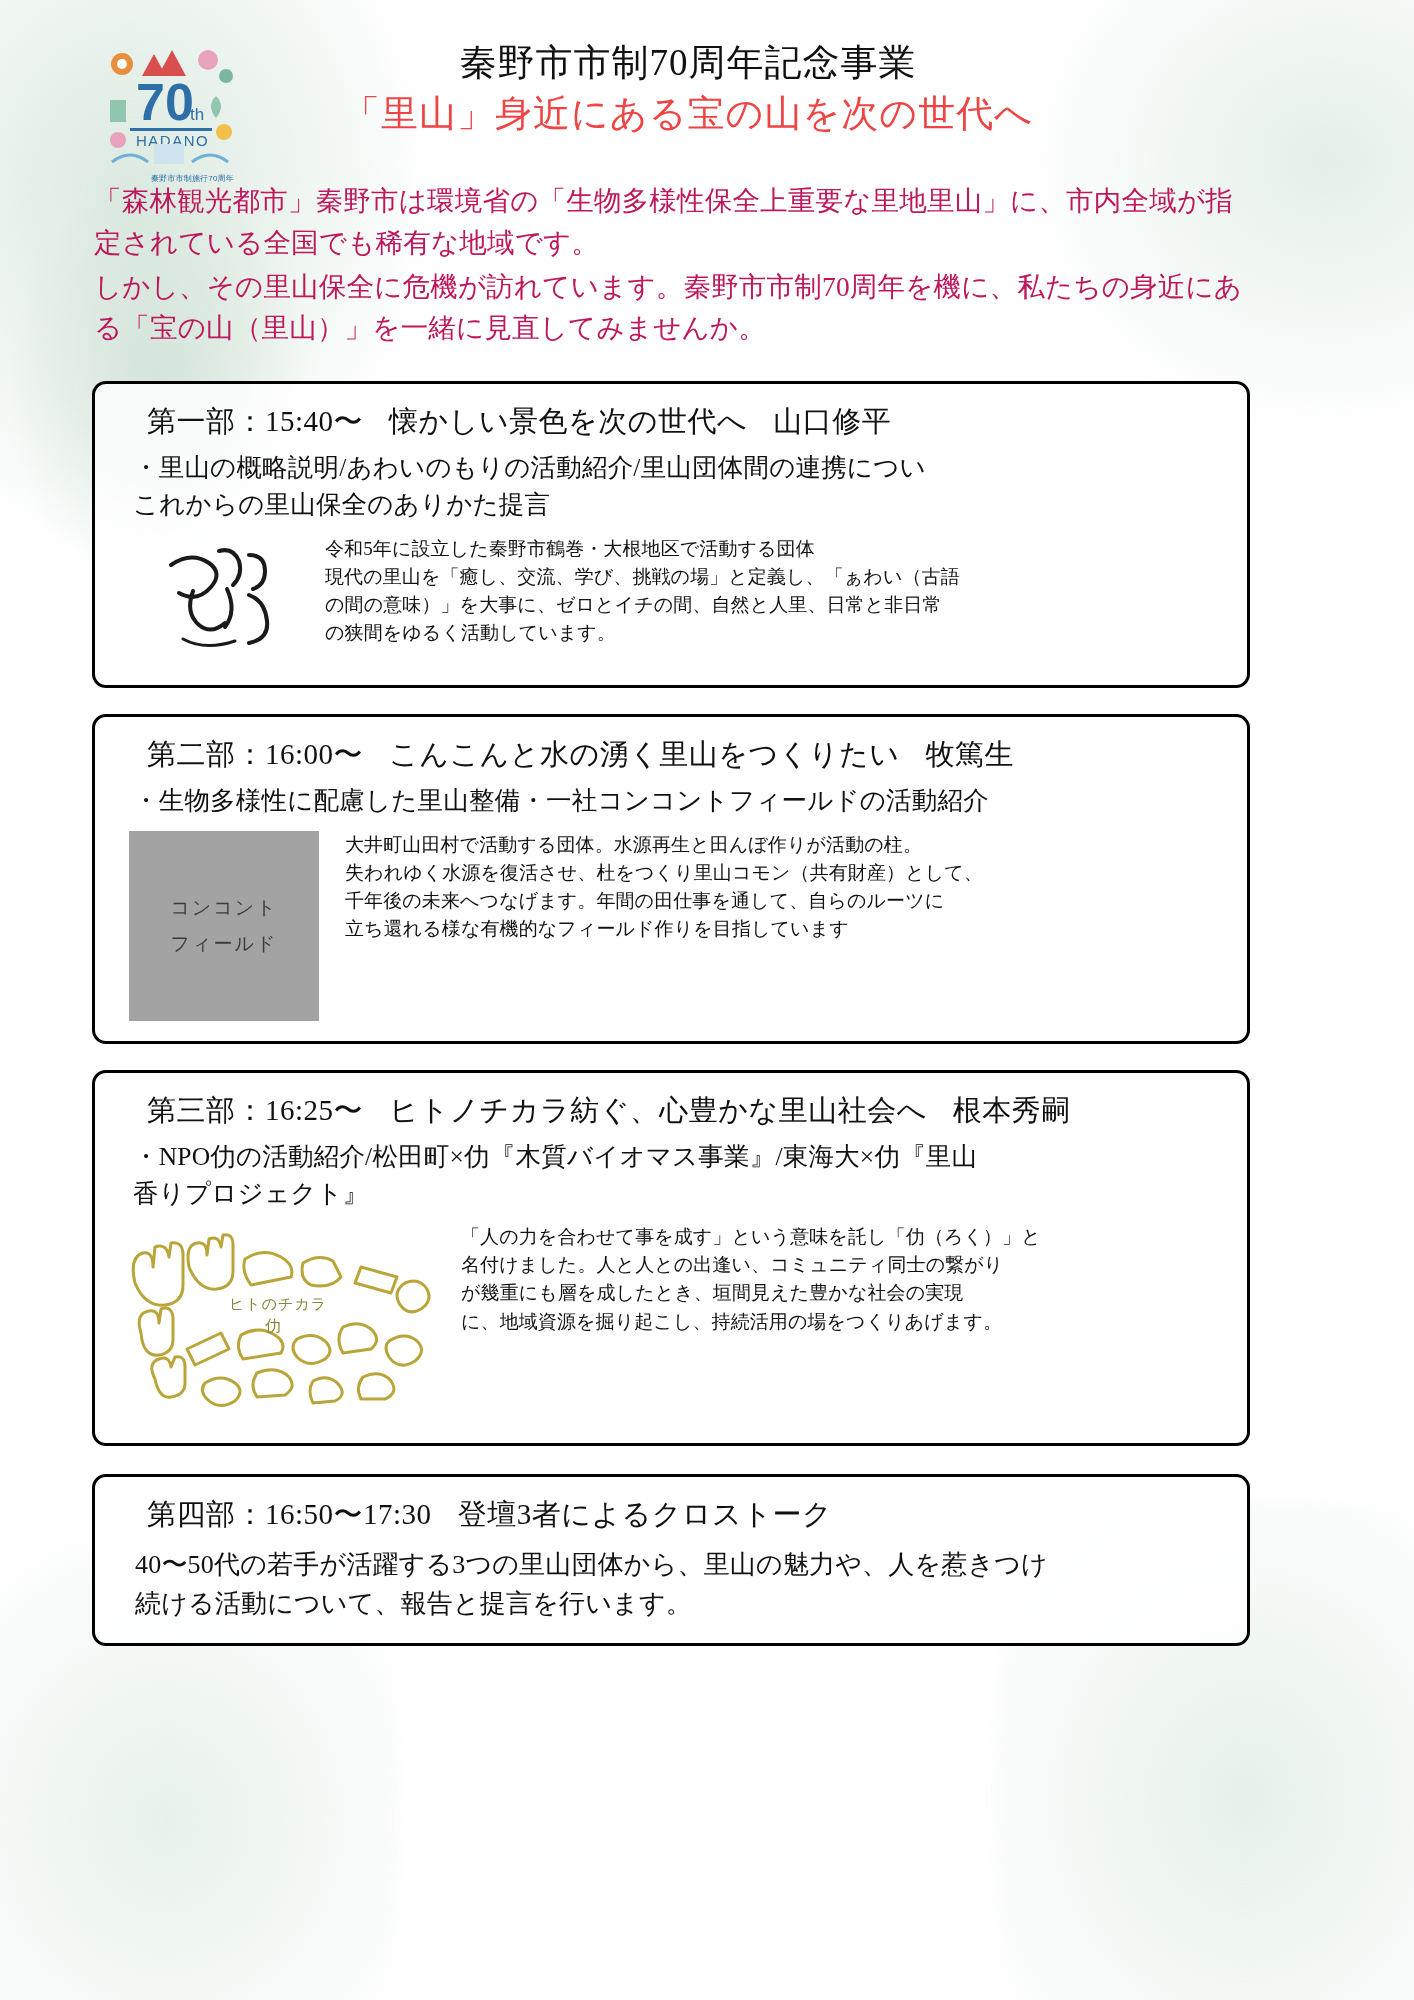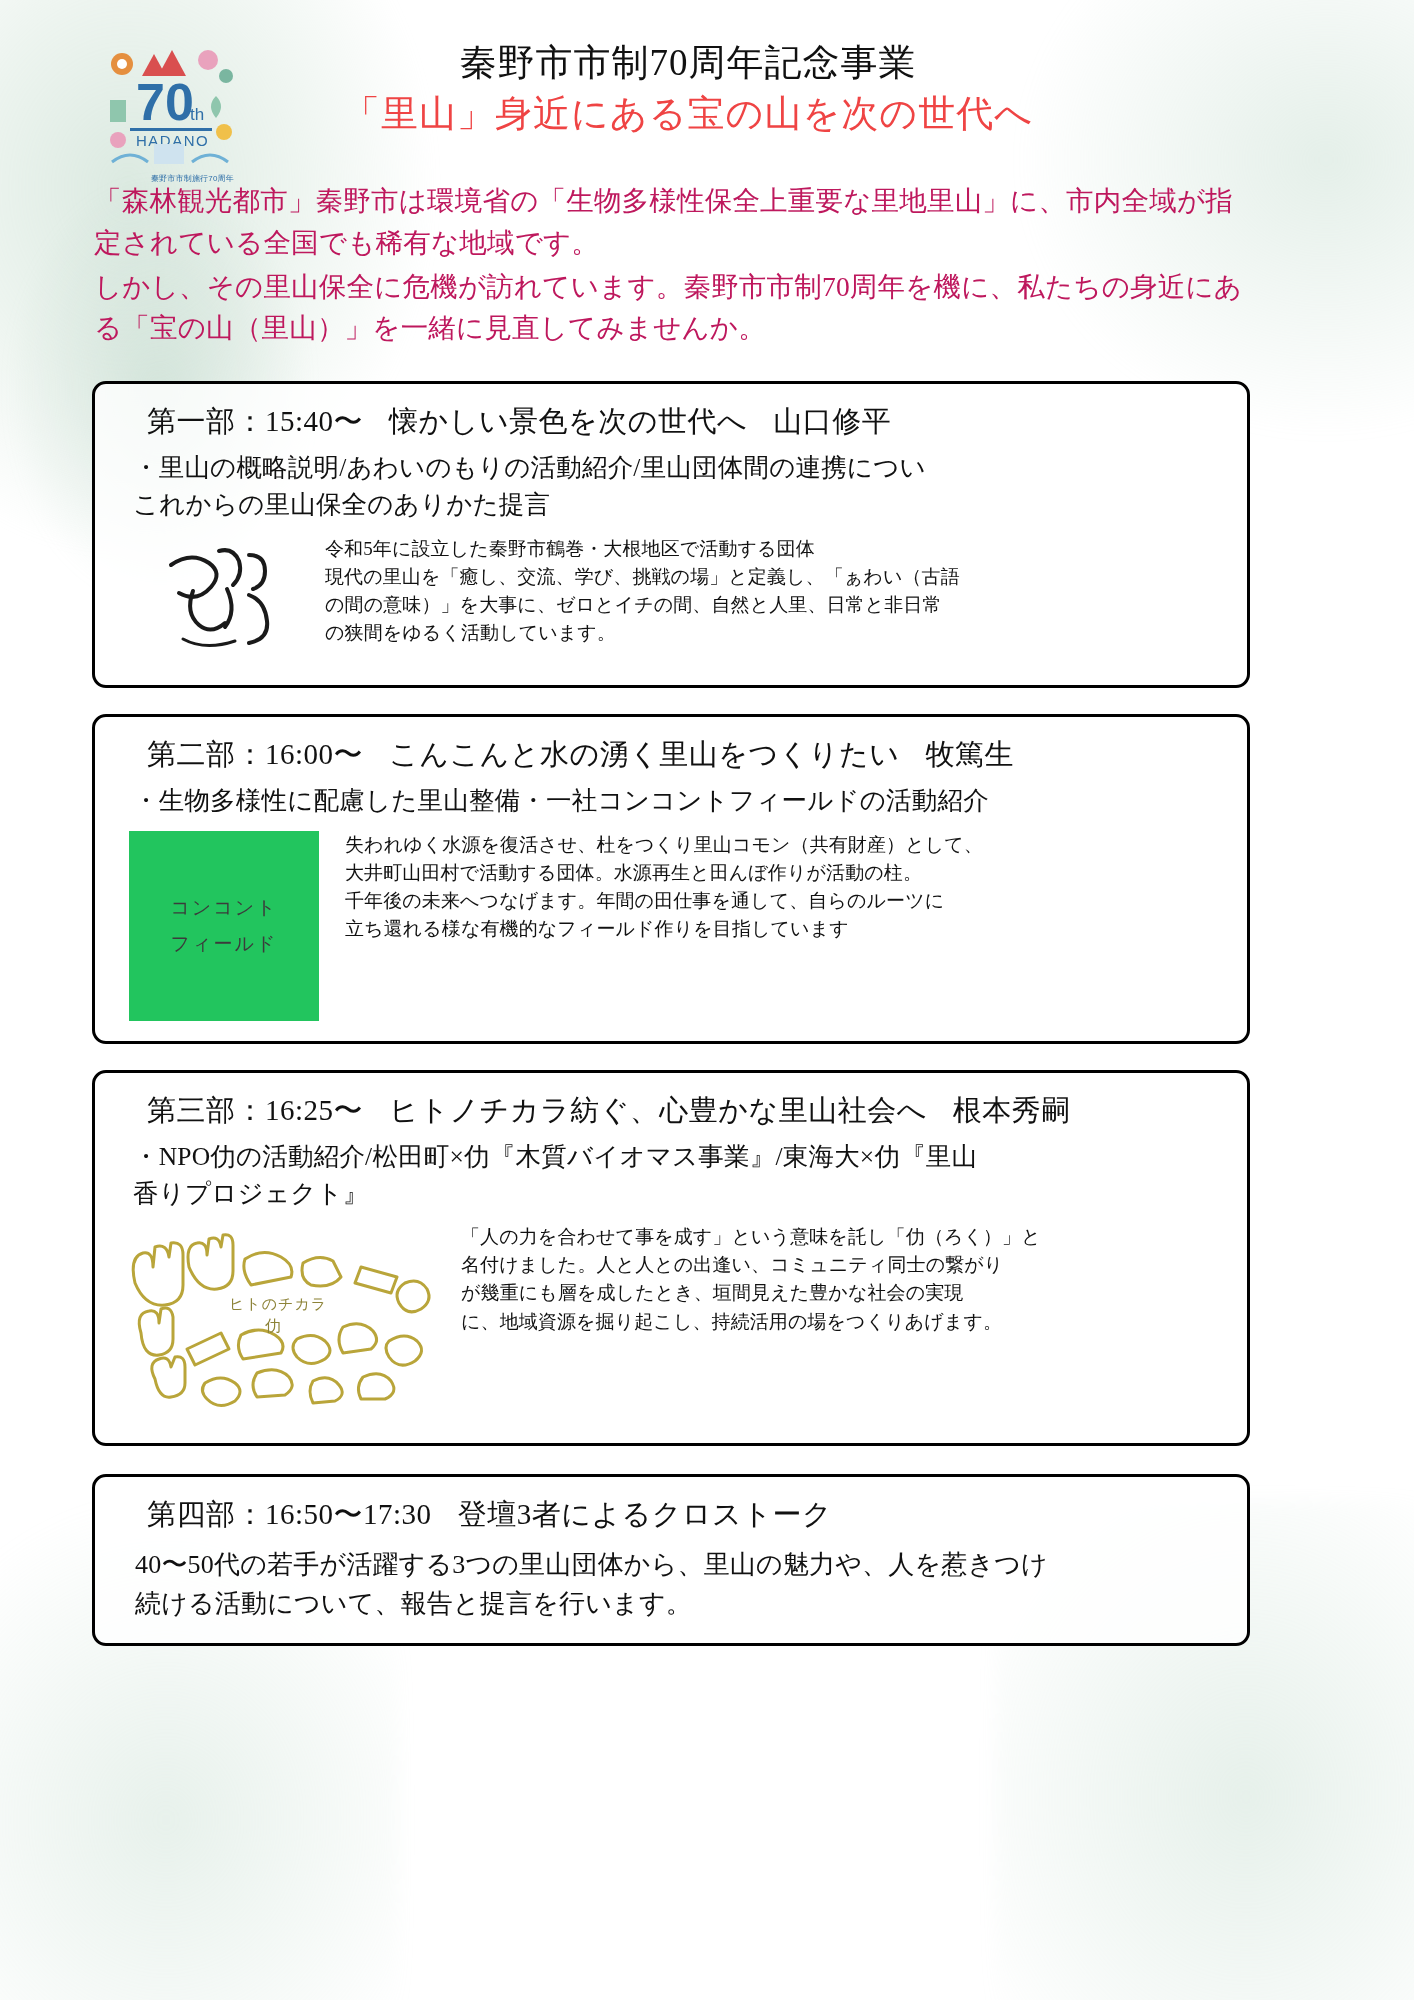--- a/index.html
+++ b/index.html
@@ -165,21 +165,21 @@
     flex: 0 0 150px;
     height: 130px;
     margin-right: 22px;
     margin-left: 32px;
     position: relative;
   }
   
   .mark-concont {
     flex: 0 0 190px;
     height: 190px;
-    background: #22c55e;
+    background: #a3a3a3;
     margin-right: 26px;
     margin-left: 8px;
     display: flex;
     flex-direction: column;
     align-items: center;
     justify-content: center;
     font-family: "Liberation Sans", sans-serif;
     font-size: 19px;
     letter-spacing: 2px;
     color: #3b3b3b;
@@ -304,22 +304,22 @@
     </div>
     <div class="box-sub">
       <div>・生物多様性に配慮した里山整備・一社コンコントフィールドの活動紹介</div>
     </div>
     <div class="body-row">
       <div class="mark-concont">
         <span>コンコント</span>
         <span>フィールド</span>
       </div>
       <div class="body-text">
+        <div>大井町山田村で活動する団体。水源再生と田んぼ作りが活動の柱。</div>
         <div>失われゆく水源を復活させ、杜をつくり里山コモン（共有財産）として、</div>
-        <div>大井町山田村で活動する団体。水源再生と田んぼ作りが活動の柱。</div>
         <div>千年後の未来へつなげます。年間の田仕事を通して、自らのルーツに</div>
         <div>立ち還れる様な有機的なフィールド作りを目指しています</div>
       </div>
     </div>
   </div>
 
   <div class="box">
     <div class="box-title">
       <span>第三部：16:25〜</span><span class="sp"></span><span>ヒトノチカラ紡ぐ、心豊かな里山社会へ</span><span class="sp"></span><span>根本秀嗣</span>
     </div>

